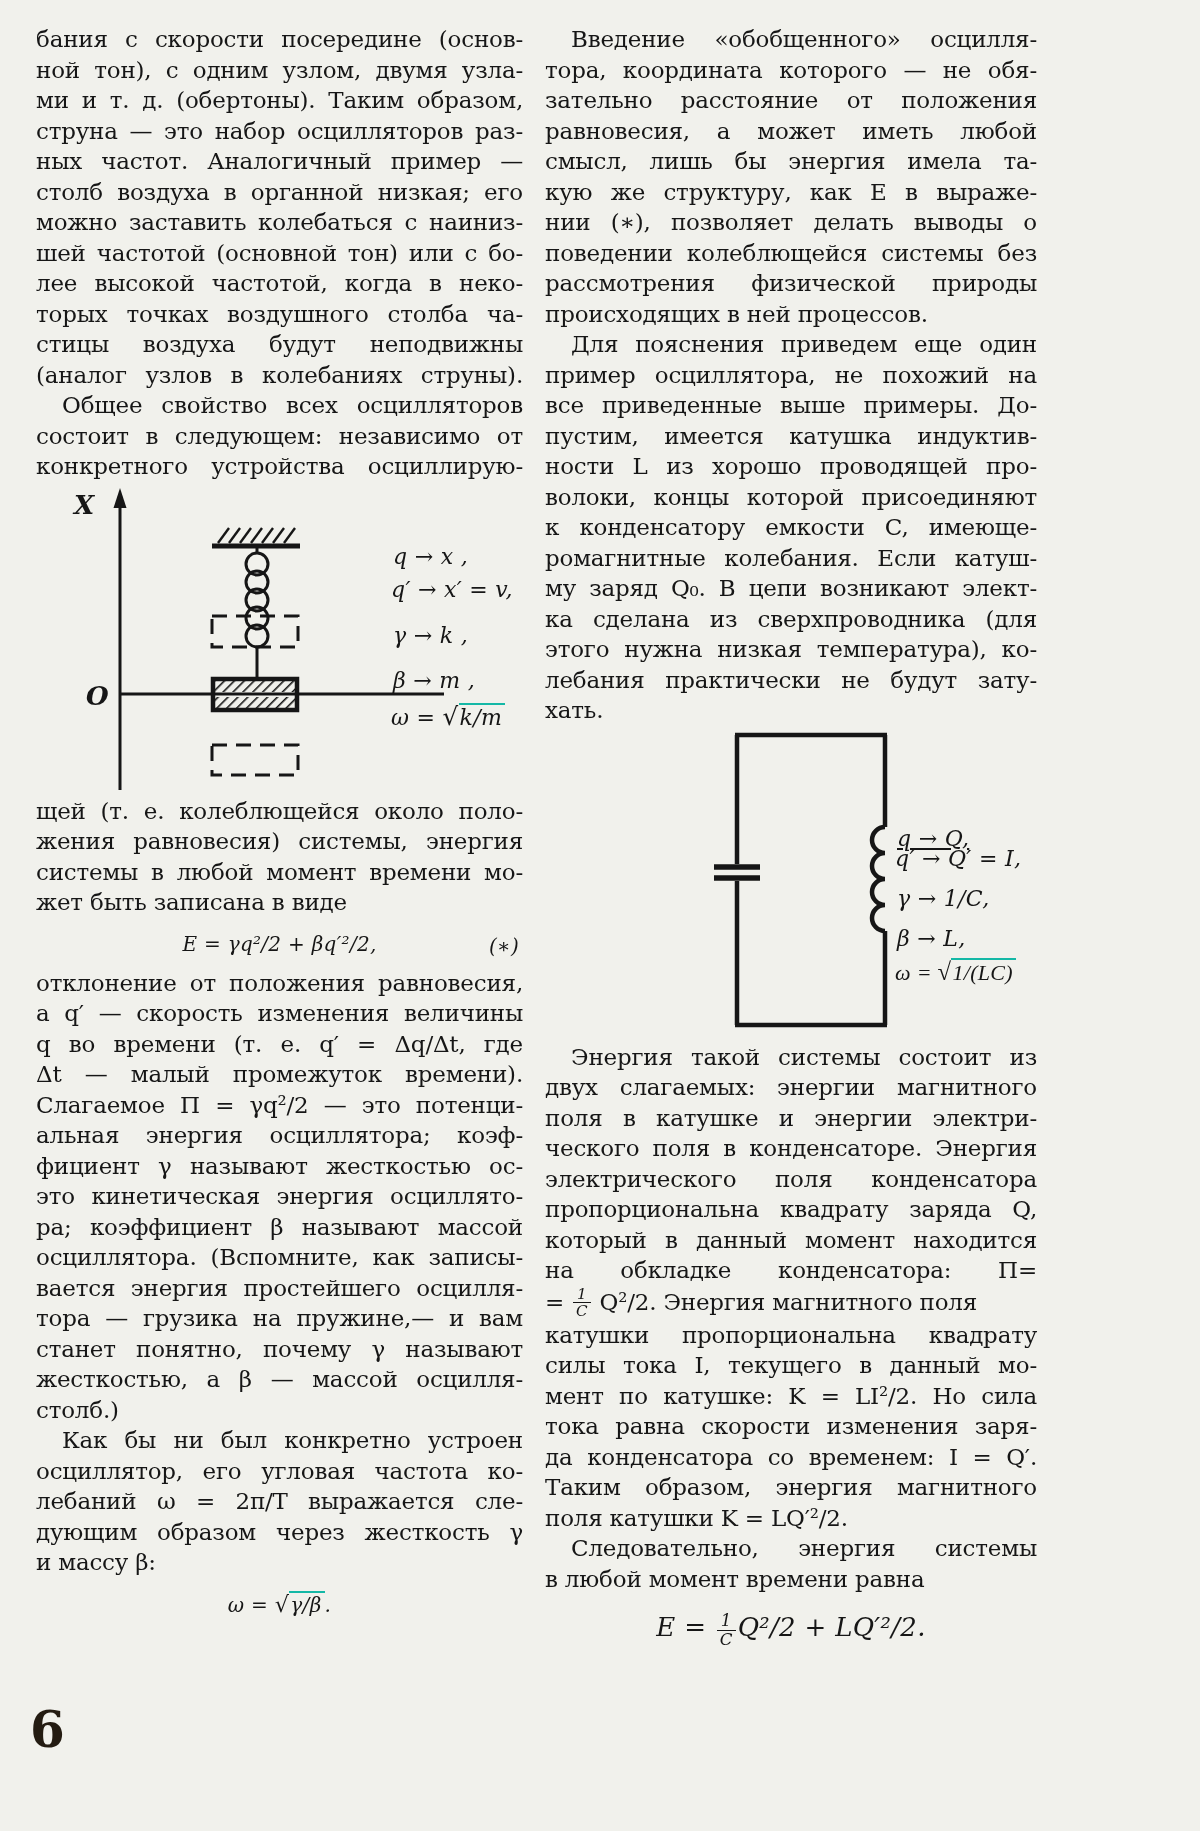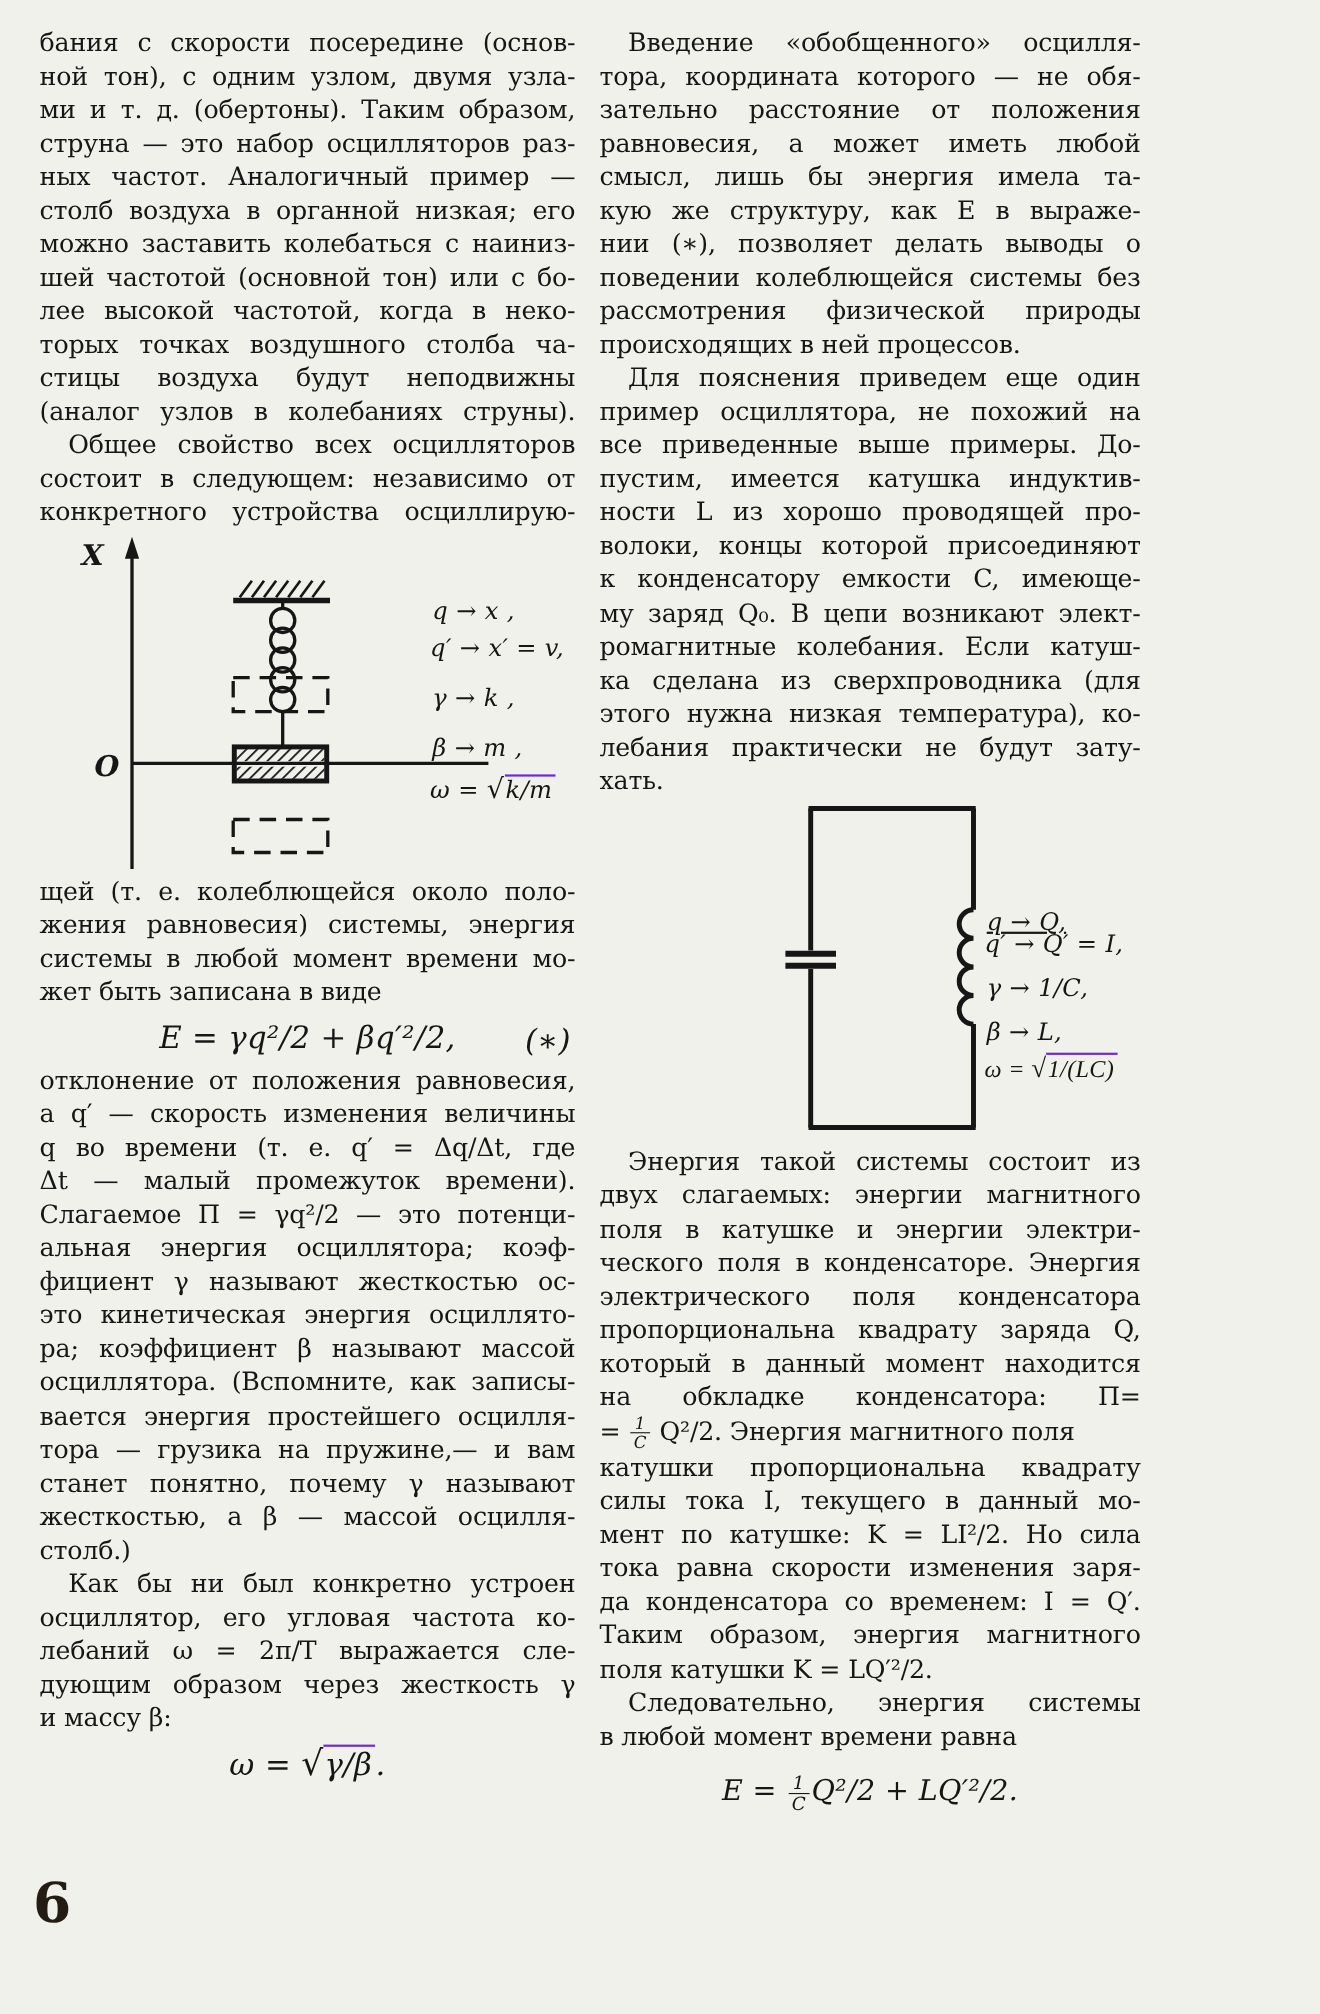--- a/index.html
+++ b/index.html
@@ -21,26 +21,26 @@
   .line.last{text-align-last:left;}
   .line.ind{text-indent:26px;}
   .fig{position:relative;width:100%;}
   .fig svg{position:absolute;left:0;top:0;}
   .fig-label-row{
     position:absolute;font-style:italic;font-size:22px;
     letter-spacing:0.3px;white-space:nowrap;
   }
   .formula-row{
     position:relative;text-align:center;font-style:italic;
-    font-size:28px;line-height:30px;padding:11px 0 9px 0;
+    font-size:20px;line-height:30px;padding:11px 0 9px 0;
     letter-spacing:0.3px;
   }
   .formula-star-marker{position:absolute;right:4px;top:13px;font-style:italic;}
   .rad{font-style:normal;font-size:1.12em;}
-  .ovl{border-top:2px solid #6d28d9;padding:0 3px 0 1px;}
+  .ovl{border-top:2px solid #14b8a6;padding:0 3px 0 1px;}
   .frac{
     display:inline-block;vertical-align:-0.52em;text-align:center;
     font-size:0.64em;line-height:1.08;margin:0 2px;
   }
   .frac .fnum{display:block;border-bottom:1.8px solid #161616;padding:0 4px 0px 4px;}
   .frac .fden{display:block;}
   .line-flex{
     font-size:23px;line-height:30.5px;height:34px;
     display:flex;align-items:center;gap:7px;white-space:nowrap;
     letter-spacing:-0.2px;
@@ -185,22 +185,22 @@
   </div>
 
   <div>
     <div class="line ind">Для пояснения приведем еще один</div>
     <div class="line">пример осциллятора, не похожий на</div>
     <div class="line">все приведенные выше примеры. До-</div>
     <div class="line">пустим, имеется катушка индуктив-</div>
     <div class="line">ности L из хорошо проводящей про-</div>
     <div class="line">волоки, концы которой присоединяют</div>
     <div class="line">к конденсатору емкости C, имеюще-</div>
+    <div class="line">ромагнитные колебания. Если катуш-</div>
     <div class="line">му заряд Q₀. В цепи возникают элект-</div>
-    <div class="line">ромагнитные колебания. Если катуш-</div>
     <div class="line">ка сделана из сверхпроводника (для</div>
     <div class="line">этого нужна низкая температура), ко-</div>
     <div class="line">лебания практически не будут зату-</div>
     <div class="line last">хать.</div>
   </div>
 
   <div class="fig" style="height:316px;">
     <svg width="492" height="316" viewBox="0 0 492 316">
       <g stroke="#161616" stroke-width="4.5" fill="none">
 

